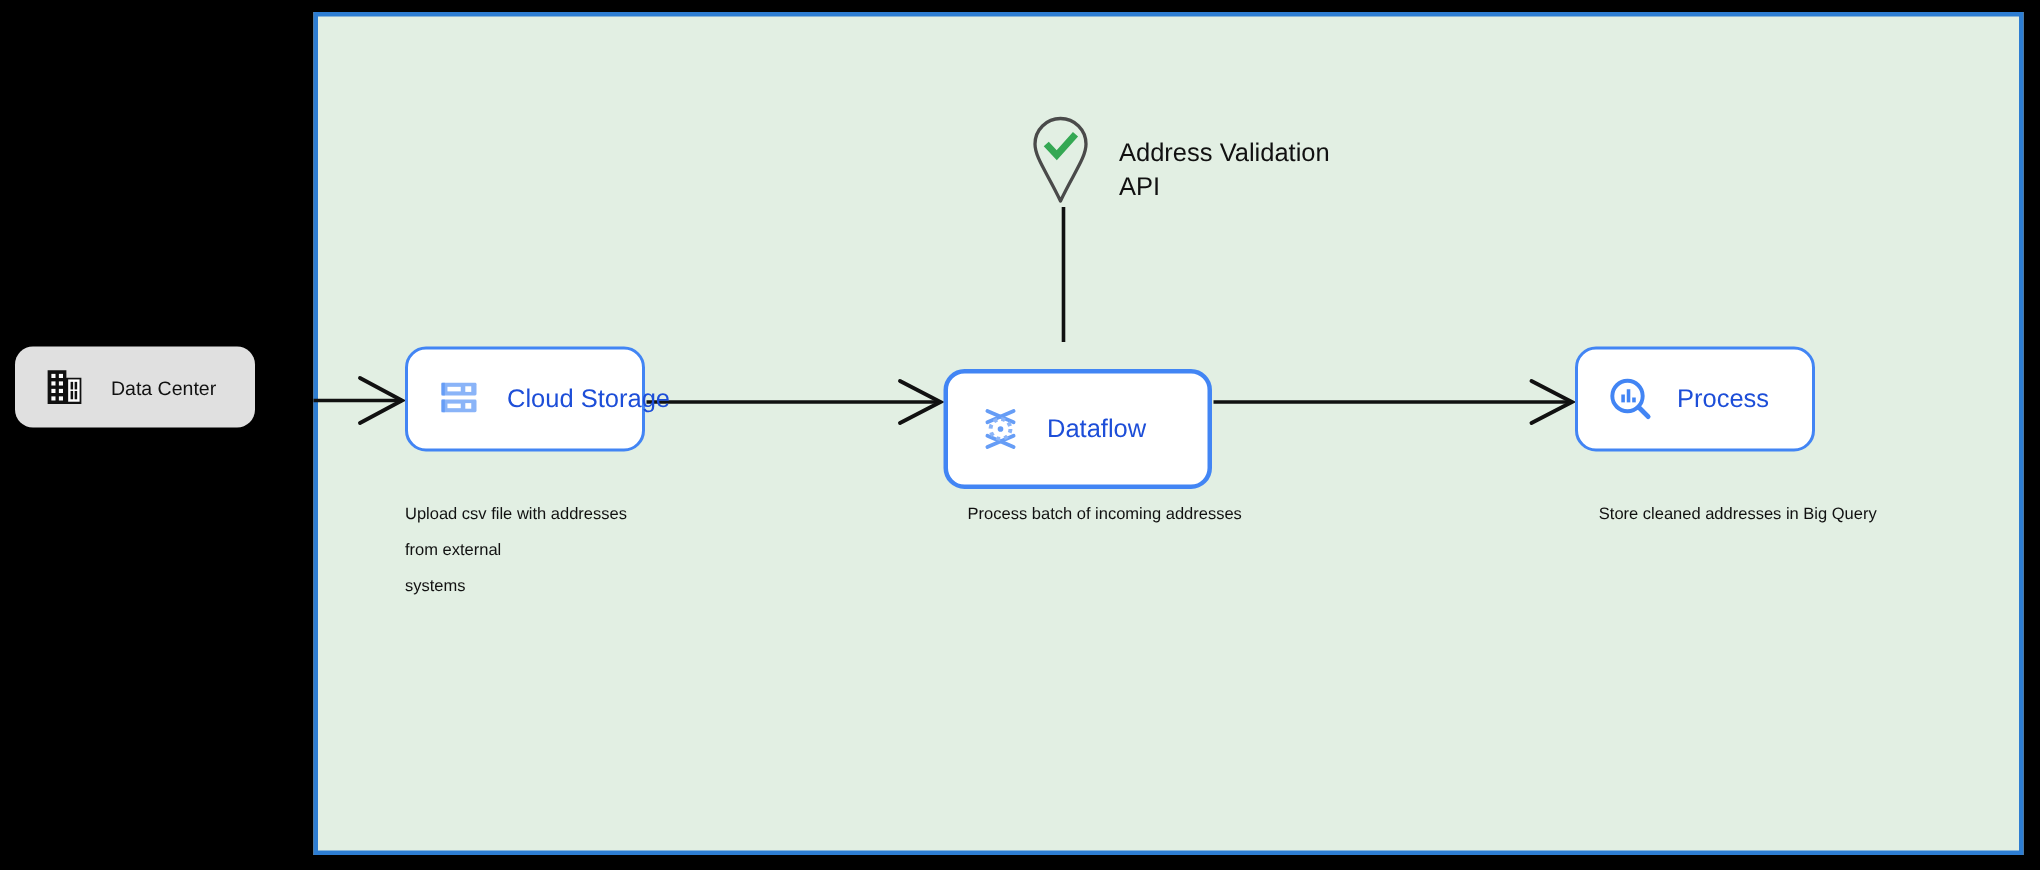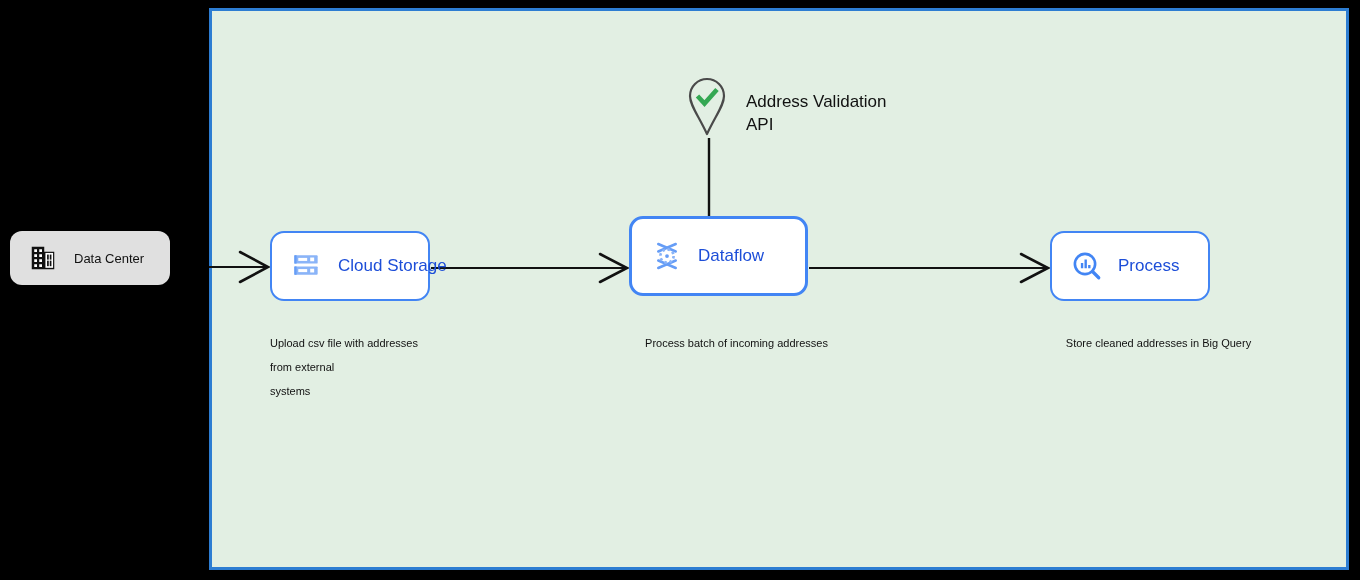--- a/index.html
+++ b/index.html
@@ -66,21 +66,21 @@
     white-space: nowrap;
   }
   #node-cloud-storage {
     left: 270px;
     top: 231px;
     width: 160px;
     height: 70px;
   }
   #node-dataflow {
     left: 629px;
-    top: 216px;
+    top: 246px;
     width: 179px;
     height: 80px;
     border-width: 3px;
   }
   #node-bigquery {
     left: 1050px;
     top: 231px;
     width: 160px;
     height: 70px;
   }

